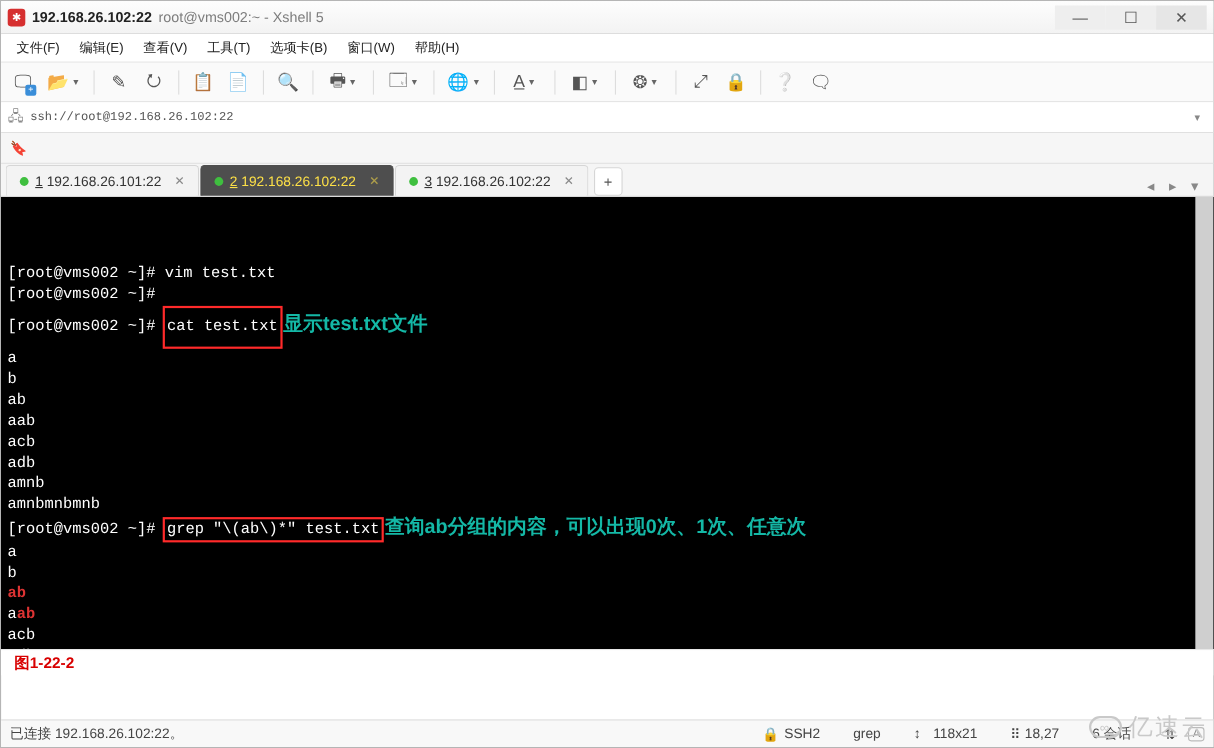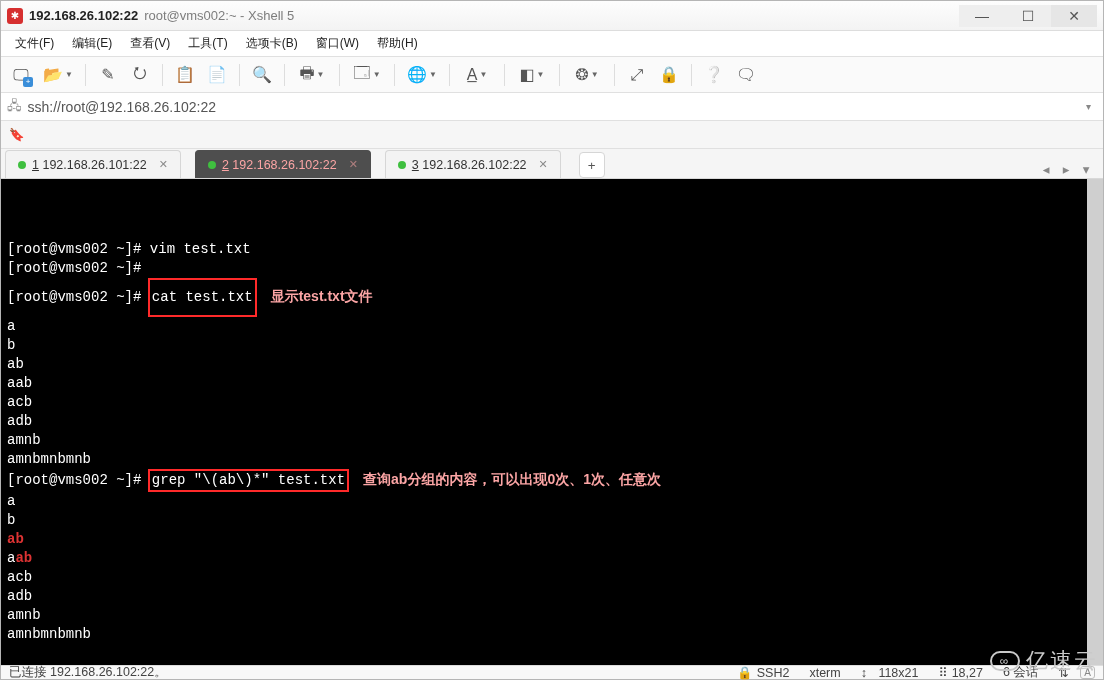--- a/index.html
+++ b/index.html
@@ -82,21 +82,21 @@
   .dd-caret { font-size:8px; color:#666; margin-left:2px; }
   
   .addrbar {
     height:28px;
     background:#fff;
     border-bottom:1px solid #e0e0e0;
     display:flex; align-items:center; padding:0 6px; gap:6px;
   }
   .addrbar .hosticon { color:#8a8a8a; font-size:13px;}
   .addrbar input {
-    flex:1; border:none; outline:none; font-size:14px; color:#555; background:transparent;
+    flex:1; border:none; outline:none; font-size:11px; color:#555; background:transparent;font-family:Liberation Mono, monospace;
   }
   .addrbar .dd { color:#888; font-size:10px; padding:0 6px; }
   
   .hintbar {
     height:28px;
     background:#f6f6f6;
     border-bottom:1px solid #e0e0e0;
     display:flex; align-items:center; padding:0 8px; gap:8px;
     color:#8a8a8a; font-size:12.5px;
   }
@@ -110,26 +110,26 @@
     padding:0 4px;
     gap:0;
   }
   .tabrow .spacer { flex:1; }
   .tabs { display:flex; align-items:flex-end; }
   .tab {
     display:flex; align-items:center; gap:6px;
     height:28px; padding:0 12px;
     background:#f3f3f3; border:1px solid #d6d6d6; border-bottom:none;
     border-radius:4px 4px 0 0;
-    margin-right:14px;
+    margin-right:1px;
     font-size:12.5px; color:#333; cursor:pointer;
     position:relative;
   }
   .tab .dot { width:8px; height:8px; border-radius:50%; background:#3fbf3f; }
-  .tab.active { background:#4e4e4e; color:#fca5a5; border-color:#4e4e4e;}
+  .tab.active { background:#4e4e4e; color:#fde047; border-color:#4e4e4e;}
   .tab .num { text-decoration: underline; }
   .tab .close-x { font-size:11px; color:inherit; opacity:.55; margin-left:6px;}
   .addtab {
     width:26px; height:26px; display:flex; align-items:center; justify-content:center;
     border:1px solid #d6d6d6; background:#fff; border-radius:4px; margin-left:4px; cursor:pointer;
     color:#555;
   }
   .tabnav { display:flex; align-items:center; gap:2px; padding-right:4px;}
   .tabnav button { width:18px;height:18px;border:none;background:transparent;color:#888;cursor:pointer;}
   
@@ -151,45 +151,45 @@
     border:2px solid #ff2a2a;
     padding:8px 2px;
     margin-left:-2px;
   }
   .hlbox2 {
     display:inline-block;
     border:2px solid #ff2a2a;
     padding:0 2px;
     margin-left:-2px;
   }
-  .anno { color:#fca5a5; font-weight:bold; margin-left:14px; font-family: "Microsoft YaHei", sans-serif; font-size:14px;}
+  .anno { color:#14b8a6; font-weight:bold; margin-left:1px; font-family: "Microsoft YaHei", sans-serif; font-size:18px;}
   .scrolltrack {
     position:absolute; right:0; top:0; bottom:0; width:16px;
     background:#f0f0f0;
   }
   .scrollthumb {
     position:absolute; right:0; top:0; width:16px; height:100%;
     background:#cfcfcf;
   }
   
   .caption {
     height:24px; background:#fff; display:flex; align-items:center;
     padding:0 12px;
     color:#d80000; font-weight:bold; font-size:14px;
     font-family: "Microsoft YaHei", sans-serif;
     border-top:1px solid #e8e8e8;
   }
   
   .statusbar {
-    height:14px;
+    height:25px;
     background:#f8f8f8;
     border-top:1px solid #ddd;
     display:flex; align-items:center;
-    padding:0 8px; gap:20px;
-    font-size:12.5px; color:#444;
+    padding:0 8px; gap:30px;
+    font-size:12.5px; color:#444;margin-top:40px;
   }
   .statusbar .spacer { flex:1; }
   .statusbar .cell { display:flex; align-items:center; gap:4px; }
   .statusbar .lock { color:#777; }
   
   .watermark {
     position:absolute;
     right:6px; bottom:4px;
     color:#c9c9c9;
     font-size:22px;
@@ -340,29 +340,30 @@
       <button>▾</button>
     </div>
   </div>
 
   <div class="terminal" id="terminal">
     
   <div>[root@vms002 ~]# vim test.txt</div><div>[root@vms002 ~]#</div><div><span>[root@vms002 ~]# </span><span class="hlbox1">cat test.txt</span><span class="anno">显示test.txt文件</span></div><div>a</div><div>b</div><div>ab</div><div>aab</div><div>acb</div><div>adb</div><div>amnb</div><div>amnbmnbmnb</div><div><span>[root@vms002 ~]# </span><span class="hlbox2">grep "\(ab\)*" test.txt</span><span class="anno">查询ab分组的内容，可以出现0次、1次、任意次</span></div><div>a</div><div>b</div><div><span class="match">ab</span></div><div><span>a</span><span class="match">ab</span></div><div>acb</div><div>adb</div><div>amnb</div><div>amnbmnbmnb</div><div></div><div class="scrolltrack">
       <div class="scrollthumb"></div>
     </div></div>
 
+  <div class="caption">图1-22-2</div>
 
   <div class="statusbar">
     <span class="cell">已连接 192.168.26.102:22。</span>
     <div class="spacer"></div>
     <span class="cell">
         <span class="lock">🔒</span>
         <span>SSH2</span>
       </span>
-    <span class="cell">xterm</span>
+    <span class="cell">grep</span>
     <span class="cell"><span>↕</span>&nbsp;<span>118x21</span></span>
     <span class="cell">⠿ <span>18,27</span></span>
     <span class="cell">6 会话</span>
     <span class="cell"><span>⇅</span>&nbsp;<span style="border:1px solid #bbb;border-radius:3px;padding:0 3px;font-size:10px;color:#888;">A</span></span>
   </div>
 
 </div>
 
 <div class="watermark">
   <span class="cloud">∞</span>

